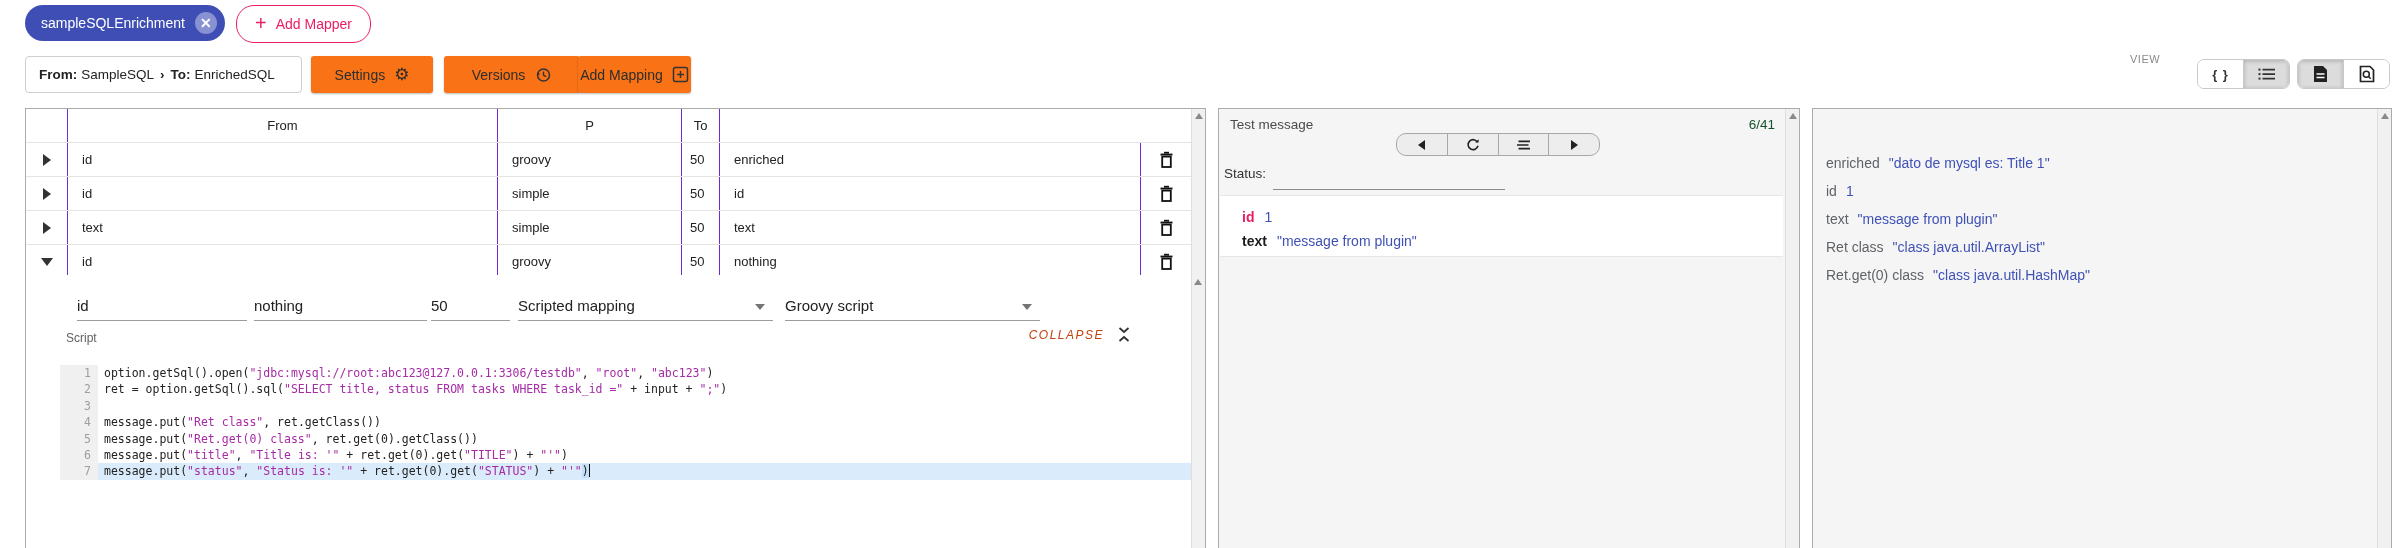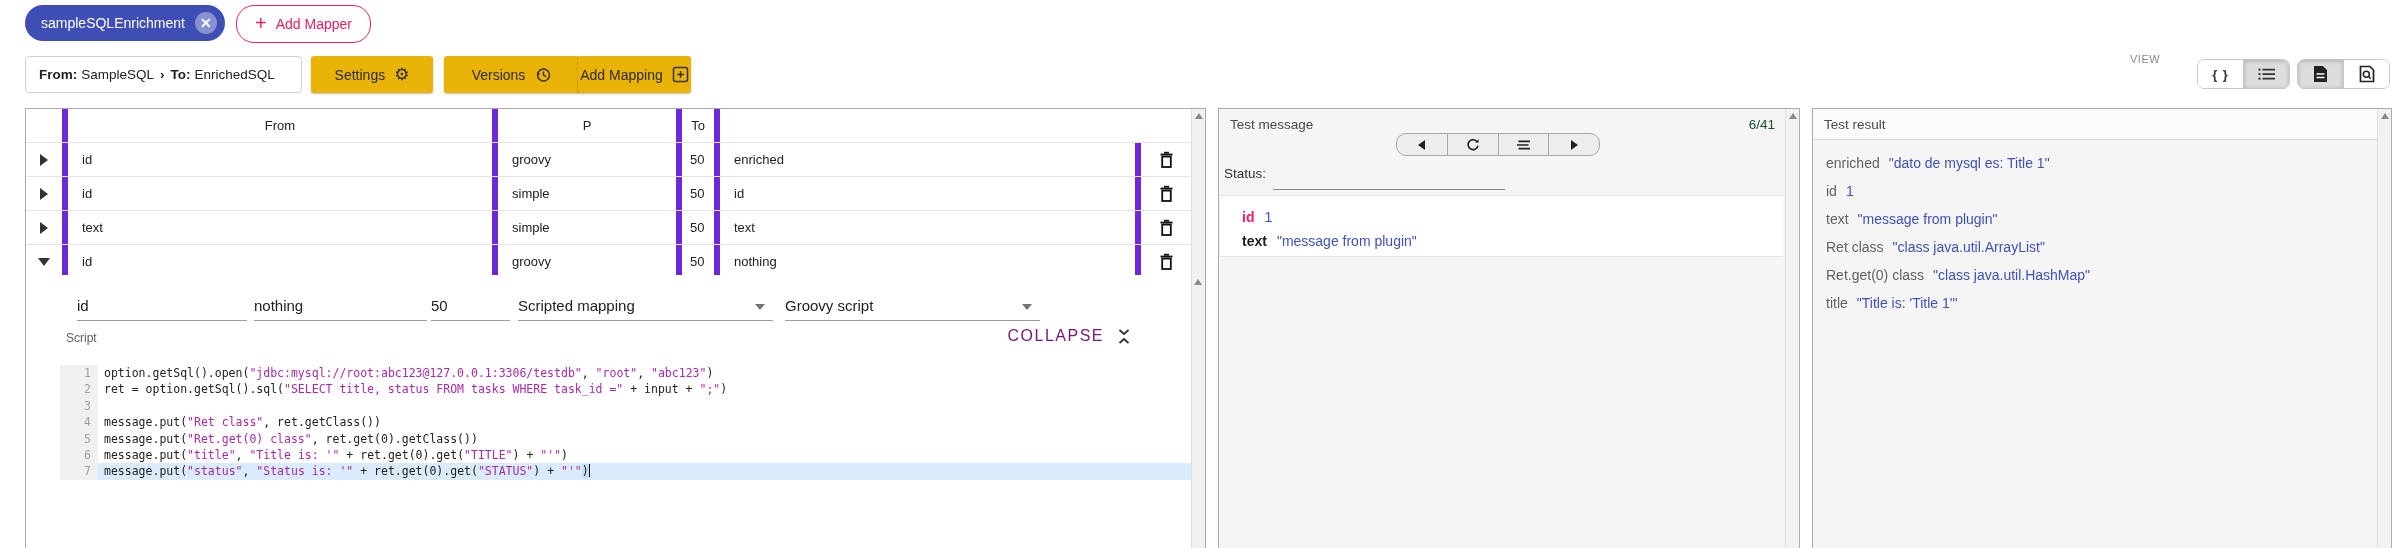--- a/index.html
+++ b/index.html
@@ -27,21 +27,21 @@
   .add-mapper .plus{font-size:20px;font-weight:400;line-height:1;margin-top:-2px;}
   
   .fromto{
     position:absolute;left:25px;top:56px;height:37px;width:277px;box-sizing:border-box;
     background:#fff;border:1px solid #cfcfcf;border-radius:4px;
     display:flex;align-items:center;padding:0 13px;font-size:13.5px;color:#222;gap:4px;white-space:nowrap;
   }
   .fromto b{font-weight:700;}
   .fromto .sep{font-weight:700;margin:0 2px;}
   .gbtn{
-    position:absolute;top:56px;height:37px;background:#eab308;border-radius:3px;
+    position:absolute;top:56px;height:37px;background:#f97316;border-radius:3px;
     box-shadow:0 1px 2px rgba(0,0,0,.28);display:flex;align-items:center;justify-content:center;
     gap:9px;font-size:14px;color:#2d2d2d;cursor:pointer;box-sizing:border-box;
   }
   #btn-settings{left:311px;width:122px;}
   #btn-versions{left:444px;width:136px;}
   #btn-addmapping{left:578px;width:113px;}
   .gear-glyph{font-size:17px;line-height:1;}
   
   .view-label{position:absolute;left:2130px;top:53px;font-size:11px;color:#8a8a8a;letter-spacing:.5px;}
   .seg-group{
@@ -69,41 +69,41 @@
   }
   .vscroll .up.second{position:absolute;left:2px;top:170px;margin:0;}
   
   .tbl{position:absolute;left:0;top:0;right:13px;}
   .tr{
     display:grid;grid-template-columns:42px 430px 184px 38px 421px 51px;
     align-items:center;background:#fff;border-bottom:1px solid #e4e4e4;height:33px;
   }
   .tr.head{height:33px;color:#757575;font-size:13px;}
   .tr.head .td{text-align:center;}
-  .td{font-size:13px;color:#222;padding-left:14px;box-sizing:border-box;border-right:6px solid #6d28d9;height:100%;display:flex;align-items:center;}
+  .td{font-size:13px;color:#222;padding-left:14px;box-sizing:border-box;border-right:1px solid #6d28d9;height:100%;display:flex;align-items:center;}
   .tr.head .td{justify-content:center;padding-left:0;}
   .td.ctr{justify-content:center;padding-left:0;}
   .td.p{padding-left:8px;}
   .td:last-child{border-right:none;}
   .tri-r{width:0;height:0;border-top:6px solid transparent;border-bottom:6px solid transparent;border-left:8px solid #333;cursor:pointer;}
   .tri-d{width:0;height:0;border-left:6px solid transparent;border-right:6px solid transparent;border-top:8px solid #333;cursor:pointer;}
   .trash{cursor:pointer;display:flex;align-items:center;justify-content:center;}
   
   .expand{position:absolute;left:0;top:166px;right:13px;bottom:0;background:#fff;}
   .fld{position:absolute;top:10px;height:36px;border-bottom:1px solid #9c9c9c;font-size:15px;color:#222;display:flex;align-items:flex-end;padding-bottom:6px;box-sizing:border-box;cursor:text;}
   .fld.dd{cursor:pointer;}
   .fld .caret{position:absolute;right:8px;bottom:10px;width:0;height:0;border-left:5px solid transparent;border-right:5px solid transparent;border-top:6px solid #757575;}
   #f-from{left:51px;width:170px;}
   #f-to{left:228px;width:173px;}
   #f-p{left:405px;width:79px;}
   #f-type{left:492px;width:255px;}
   #f-lang{left:759px;width:255px;}
   .script-label{position:absolute;left:40px;top:56px;font-size:12px;color:#616161;}
   .collapse{position:absolute;right:62px;top:52px;display:flex;align-items:center;gap:14px;cursor:pointer;}
-  .collapse .txt{font-size:16px;color:#701a75;letter-spacing:1.5px;}
+  .collapse .txt{font-size:12px;color:#c2410c;letter-spacing:1.5px;font-style:italic;}
   
   .editor{position:absolute;left:34px;top:90px;right:0;font-family:"DejaVu Sans Mono",monospace;font-size:11.5px;line-height:16.4px;}
   .cl{display:flex;}
   .ln{width:31px;background:#f0f0f0;color:#9e9e9e;text-align:right;padding-right:7px;flex:none;}
   .lc{flex:1;padding-left:6px;white-space:pre;color:#222;}
   .cl.active .lc{background:#daecfb;}
   .str{color:#a62ba6;}
   .bm{background:#c5e0f6;}
   .cursor{display:inline-block;width:1.5px;height:13px;background:#111;vertical-align:-2px;}
   
@@ -403,23 +403,20 @@
       <span class="v-blue">1</span>
     </div>
     <div class="msgrow">
       <span class="k-dark">text</span>
       <span class="v-blue">"message from plugin"</span>
     </div>
   </div>
 </div>
 
 <div class="panel" id="panel-res">
-  <div class="res-head">
-    <div class="ph">Test result</div>
-  </div>
   <div class="vscroll">
     <span class="up"></span>
   </div>
   <div class="res-rows">
     <div class="resrow">
         <span class="rk">enriched</span>
         <span class="rv">"dato de mysql es: Title 1"</span>
       </div>
     <div class="resrow">
         <span class="rk">id</span>
@@ -430,18 +427,14 @@
         <span class="rv">"message from plugin"</span>
       </div>
     <div class="resrow">
         <span class="rk">Ret class</span>
         <span class="rv">"class java.util.ArrayList"</span>
       </div>
     <div class="resrow">
         <span class="rk">Ret.get(0) class</span>
         <span class="rv">"class java.util.HashMap"</span>
       </div>
-    <div class="resrow">
-        <span class="rk">title</span>
-        <span class="rv">"Title is: 'Title 1'"</span>
-      </div>
   </div>
 </div>
 
 </body></html>

